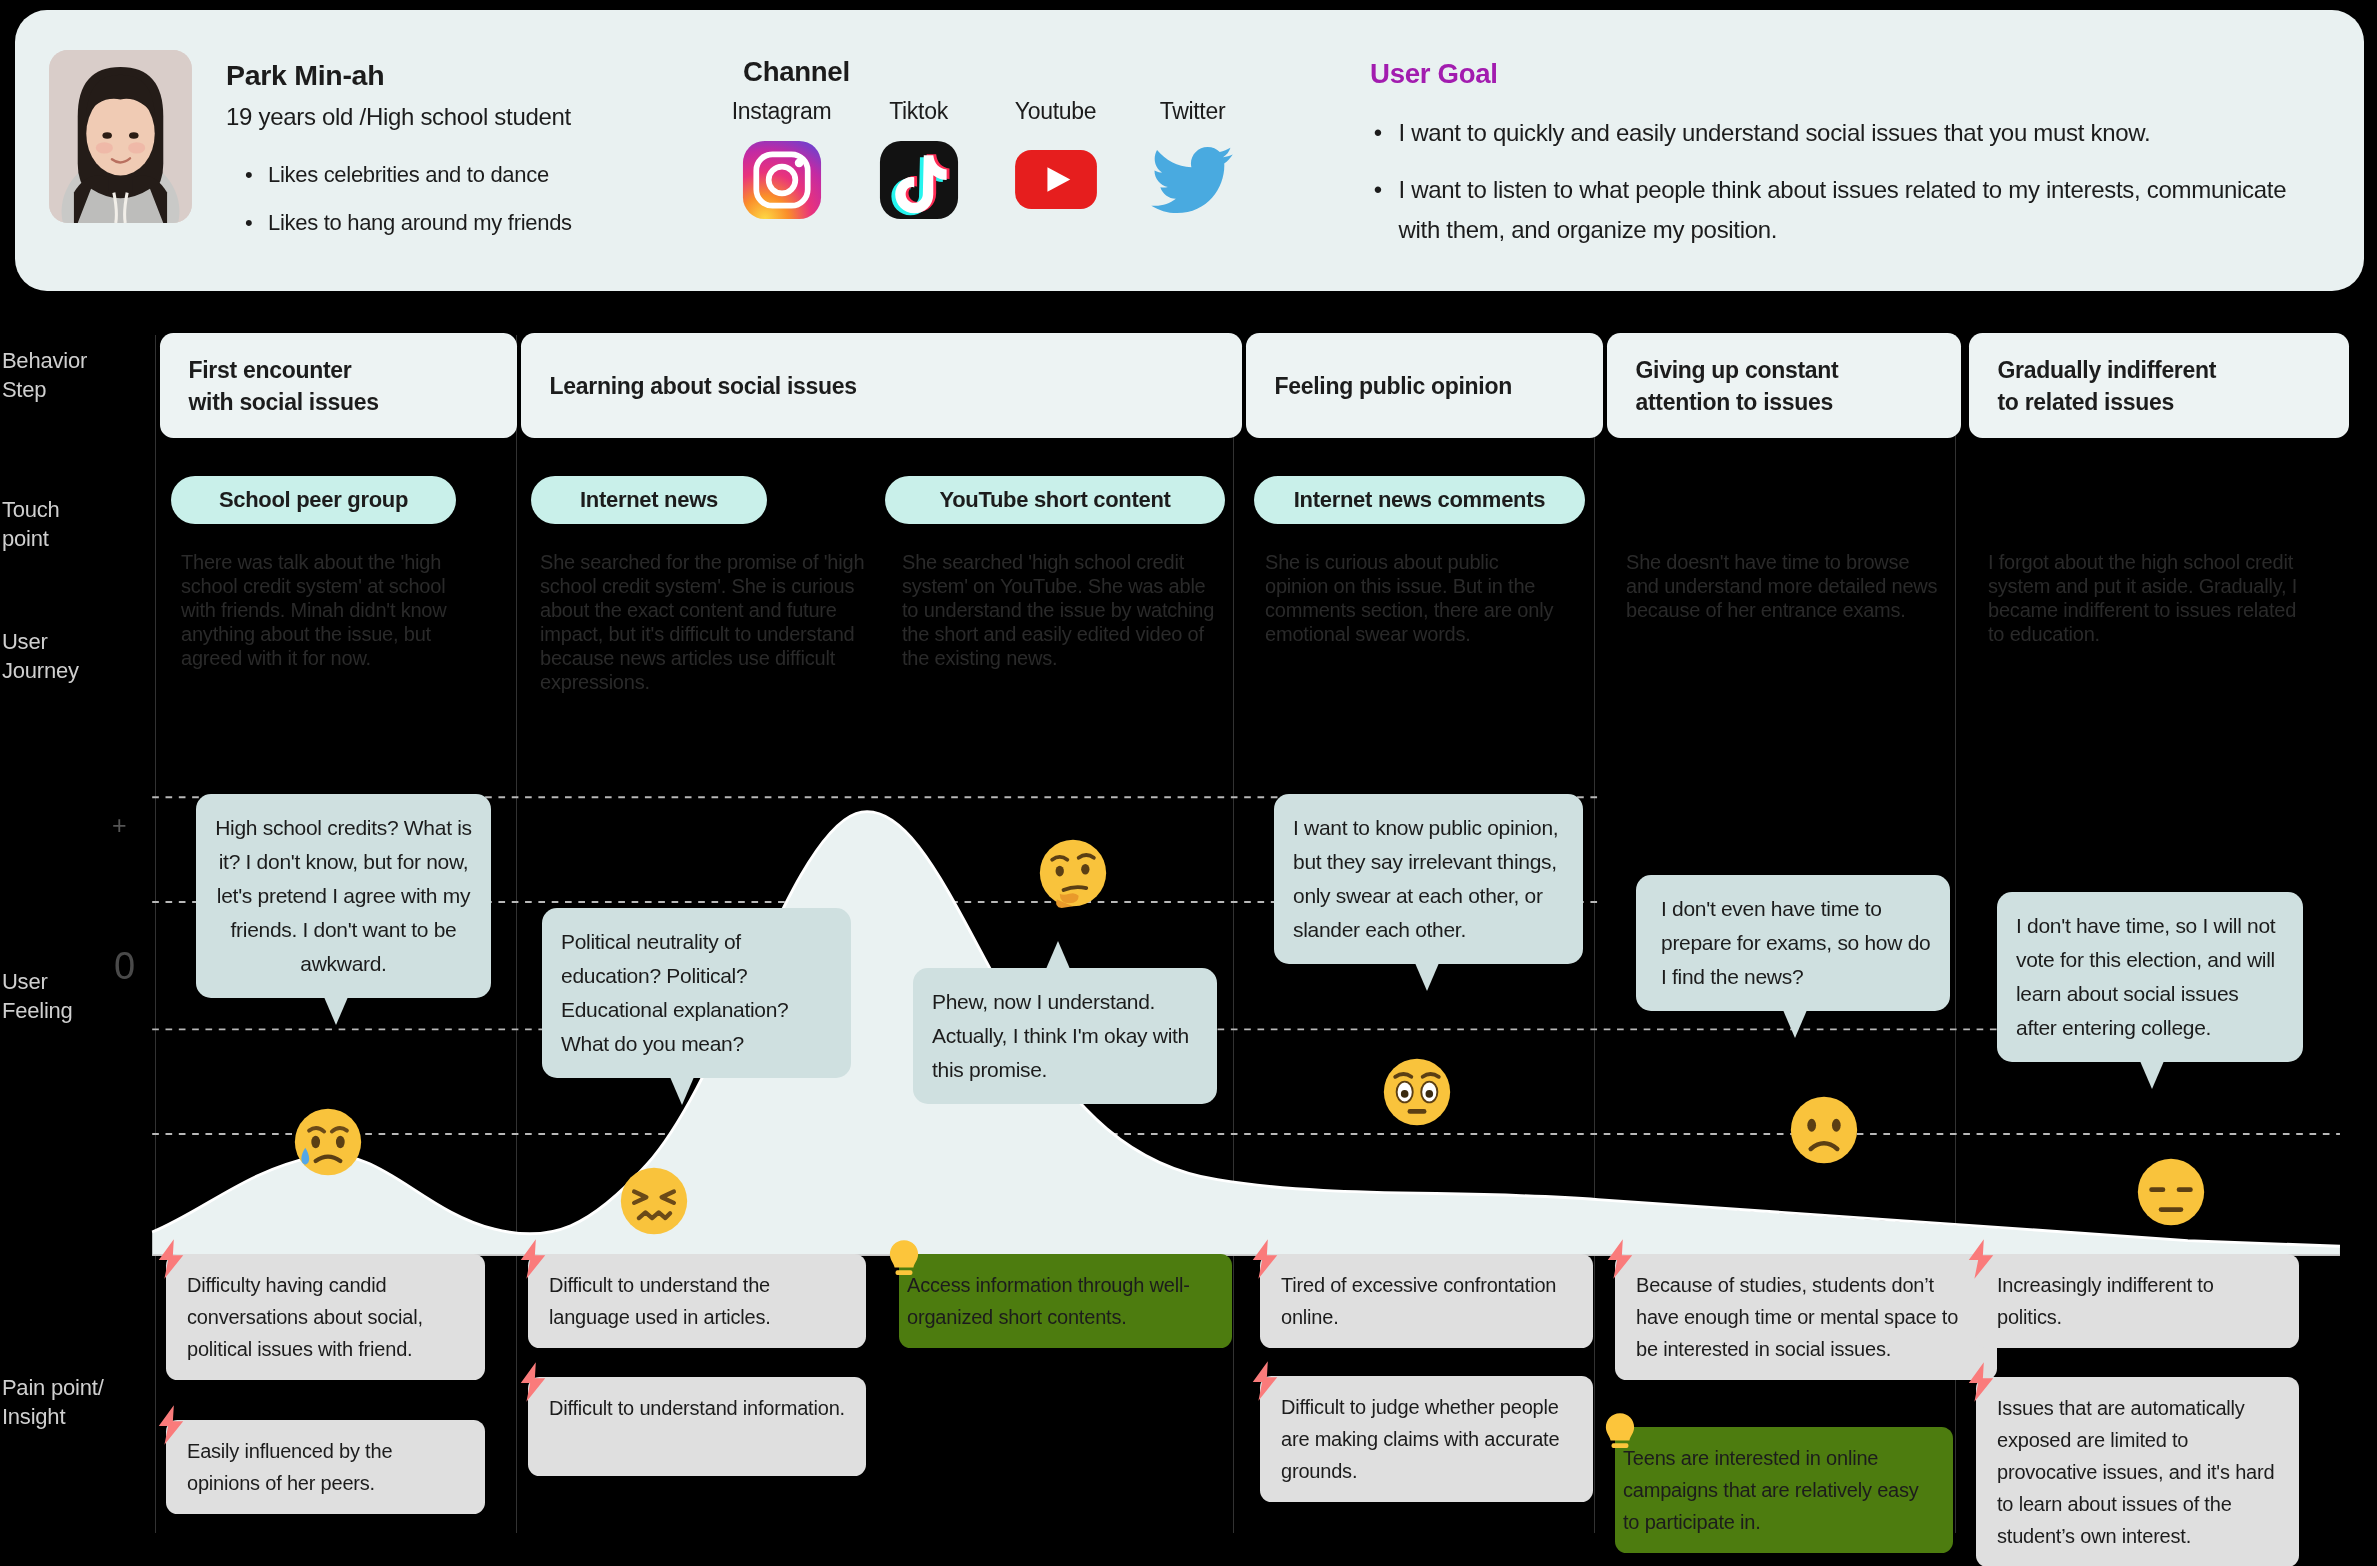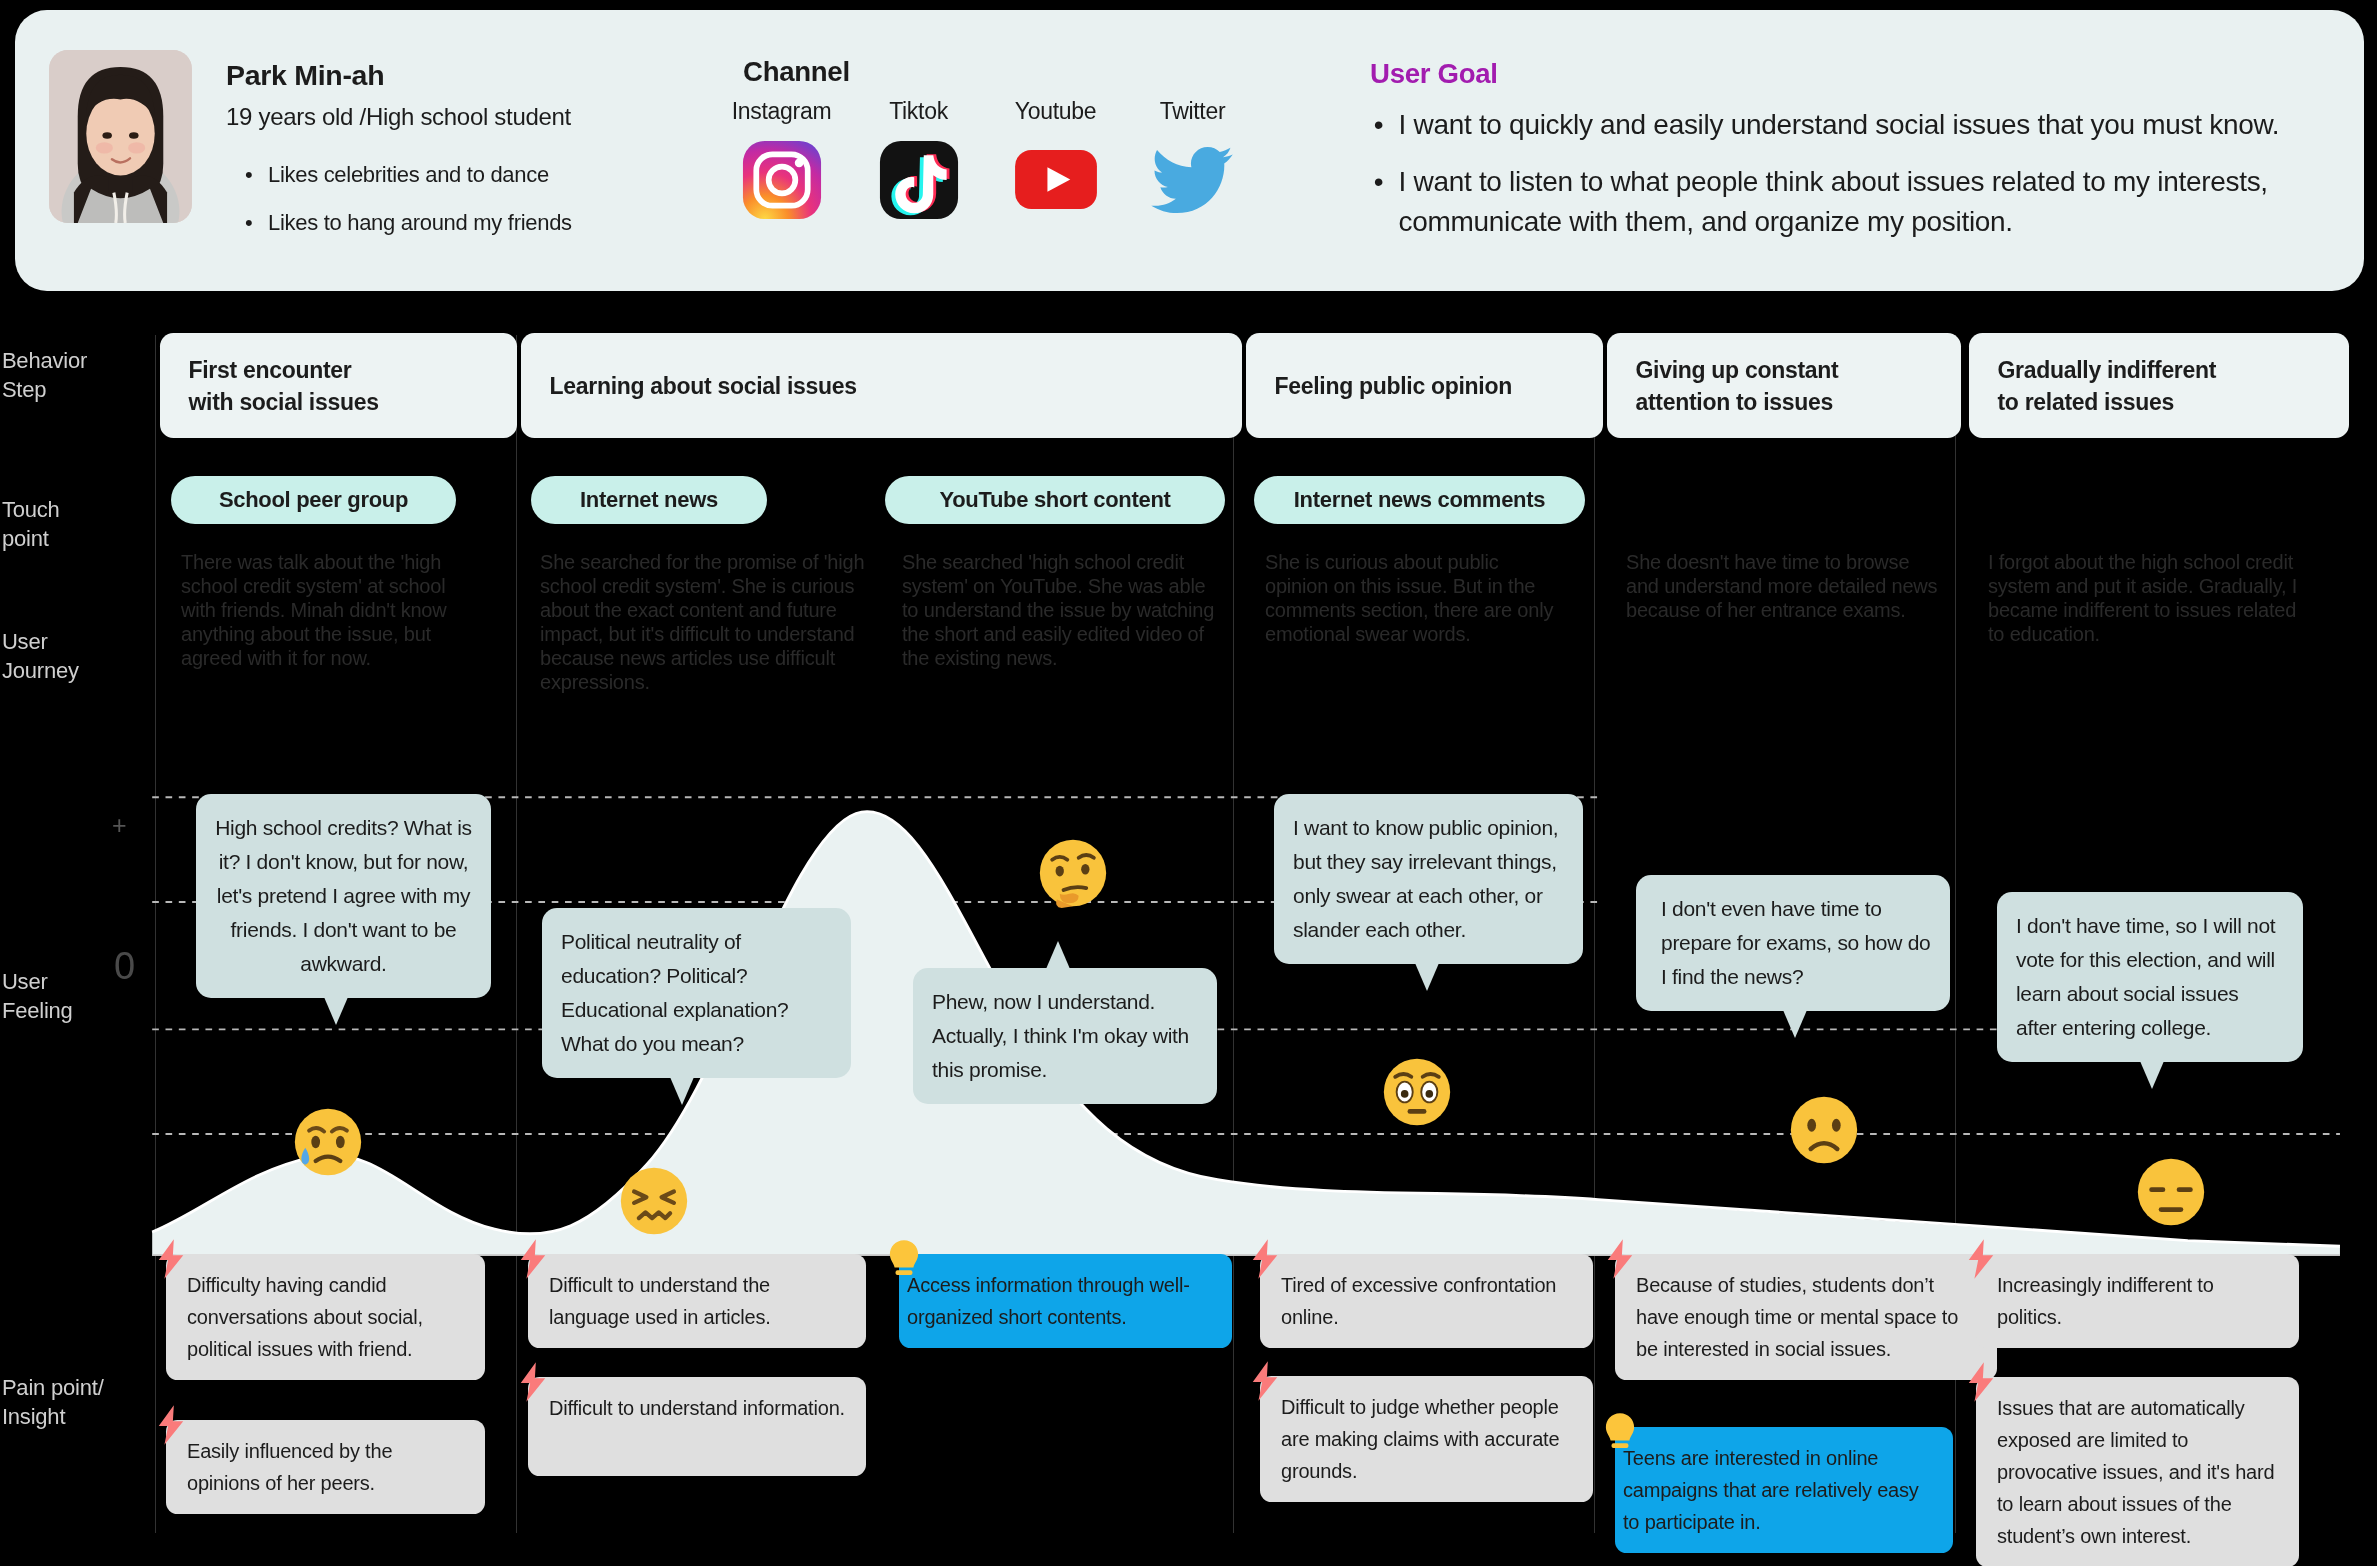--- a/index.html
+++ b/index.html
@@ -45,22 +45,22 @@
   .channels { position: absolute; left: 713px; top: 88px; display: flex; gap: 30px; }
   .ch { width: 107px; display: flex; flex-direction: column; align-items: center; }
   .ch-label { font-size: 23px; color: #1c1c1c; margin-bottom: 13.3px; letter-spacing: -0.3px; }
   .ch-icon { width: 84px; height: 84px; display: flex; align-items: center; justify-content: center; }
 
   .goal-title {
     position: absolute; left: 1355px; top: 48px;
     font-size: 27.6px; font-weight: bold; color: #a21caf; letter-spacing: -0.3px;
   }
   .goal-list {
-    position: absolute; left: 1355px; top: 95px; width: 951px;
-    font-size: 28px; color: #1c1c1c; line-height: 40px; letter-spacing: -0.3px;
+    position: absolute; left: 1355px; top: 103px; width: 951px;
+    font-size: 24px; color: #1c1c1c; line-height: 40px; letter-spacing: -0.3px;
   }
   .goal-list li { list-style: none; position: relative; padding-left: 28.5px; margin-bottom: 17px; }
   .goal-list li:before { content: "•"; position: absolute; left: 3.8px; }
 
   
   .row-label {
     position: absolute; left: 1.9px;
     font-size: 22px; color: #cfcfcf; line-height: 28.5px; letter-spacing: -0.2px;
   }
 
@@ -111,21 +111,21 @@
 
   
   .emo { position: absolute; }
 
   
   .pi-card {
     position: absolute; border-radius: 11.4px; padding: 15px 21px;
     font-size: 20px; line-height: 32px; color: #1c1c1c; letter-spacing: -0.2px;
   }
   .pi-pain { background: #dfdfdf; }
-  .pi-insight { background: #0ea5e9; padding-left: 8px; }
+  .pi-insight { background: #4d7c0f; padding-left: 8px; }
   .pi-ico { position: absolute; left: -11.4px; top: -15px; width: 32px; height: 40px; }
 
   .vline { position: absolute; width: 1px; background: #323232; }
 </style>
 </head>
 <body>
 
 <div id="stage">
 
   <div class="persona-card">

